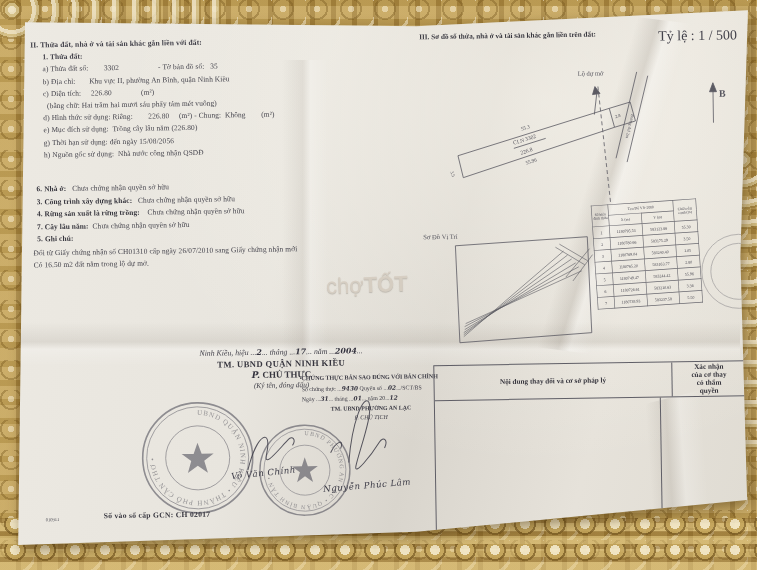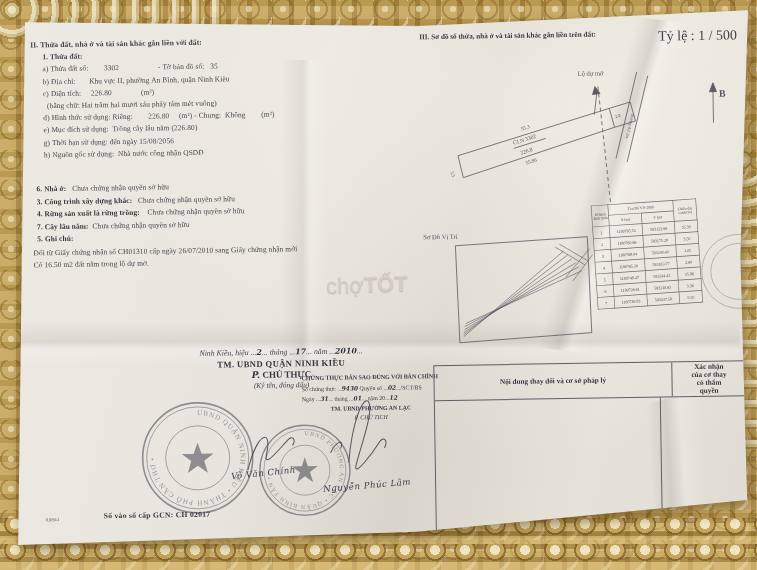--- a/index.html
+++ b/index.html
@@ -240,21 +240,21 @@
             <td>5.50</td>
           </tr>
         </tbody>
     </table>
 
     <div class="abs wm">
       <span>chợ</span><span class="bold">TỐT</span>
     </div>
 
     <div class="abs signblock">
-      <div class="date-line"><span>Ninh Kiều, hiệu ...</span><span class="hw">2</span><span>... tháng ...</span><span class="hw">17</span><span>... năm ...</span><span class="hw">2010</span><span>...</span></div>
+      <div class="date-line"><span>Ninh Kiều, hiệu ...</span><span class="hw">2</span><span>... tháng ...</span><span class="hw">17</span><span>... năm ...</span><span class="hw">2004</span><span>...</span></div>
       <div class="committee">TM. UBND QUẬN NINH KIỀU</div>
       <div class="chairman"><span class="hw">P.</span><span> CHỦ THỰC</span></div>
       <div class="signnote">(Ký tên, đóng dấu)</div>
     </div>
 
     <div class="abs cert">
       <div class="l1">CHỨNG THỰC BẢN SAO ĐÚNG VỚI BẢN CHÍNH</div>
       <div><span>Số chứng thực ...</span><span class="hw">9430</span><span> Quyển số ...</span><span class="hw">02</span><span>.../SCT/BS</span></div>
       <div><span>Ngày ...</span><span class="hw">31</span><span>... tháng ...</span><span class="hw">01</span><span>... năm 20...</span><span class="hw">12</span></div>
       <div class="l4">TM. UBND PHƯỜNG AN LẠC</div>

